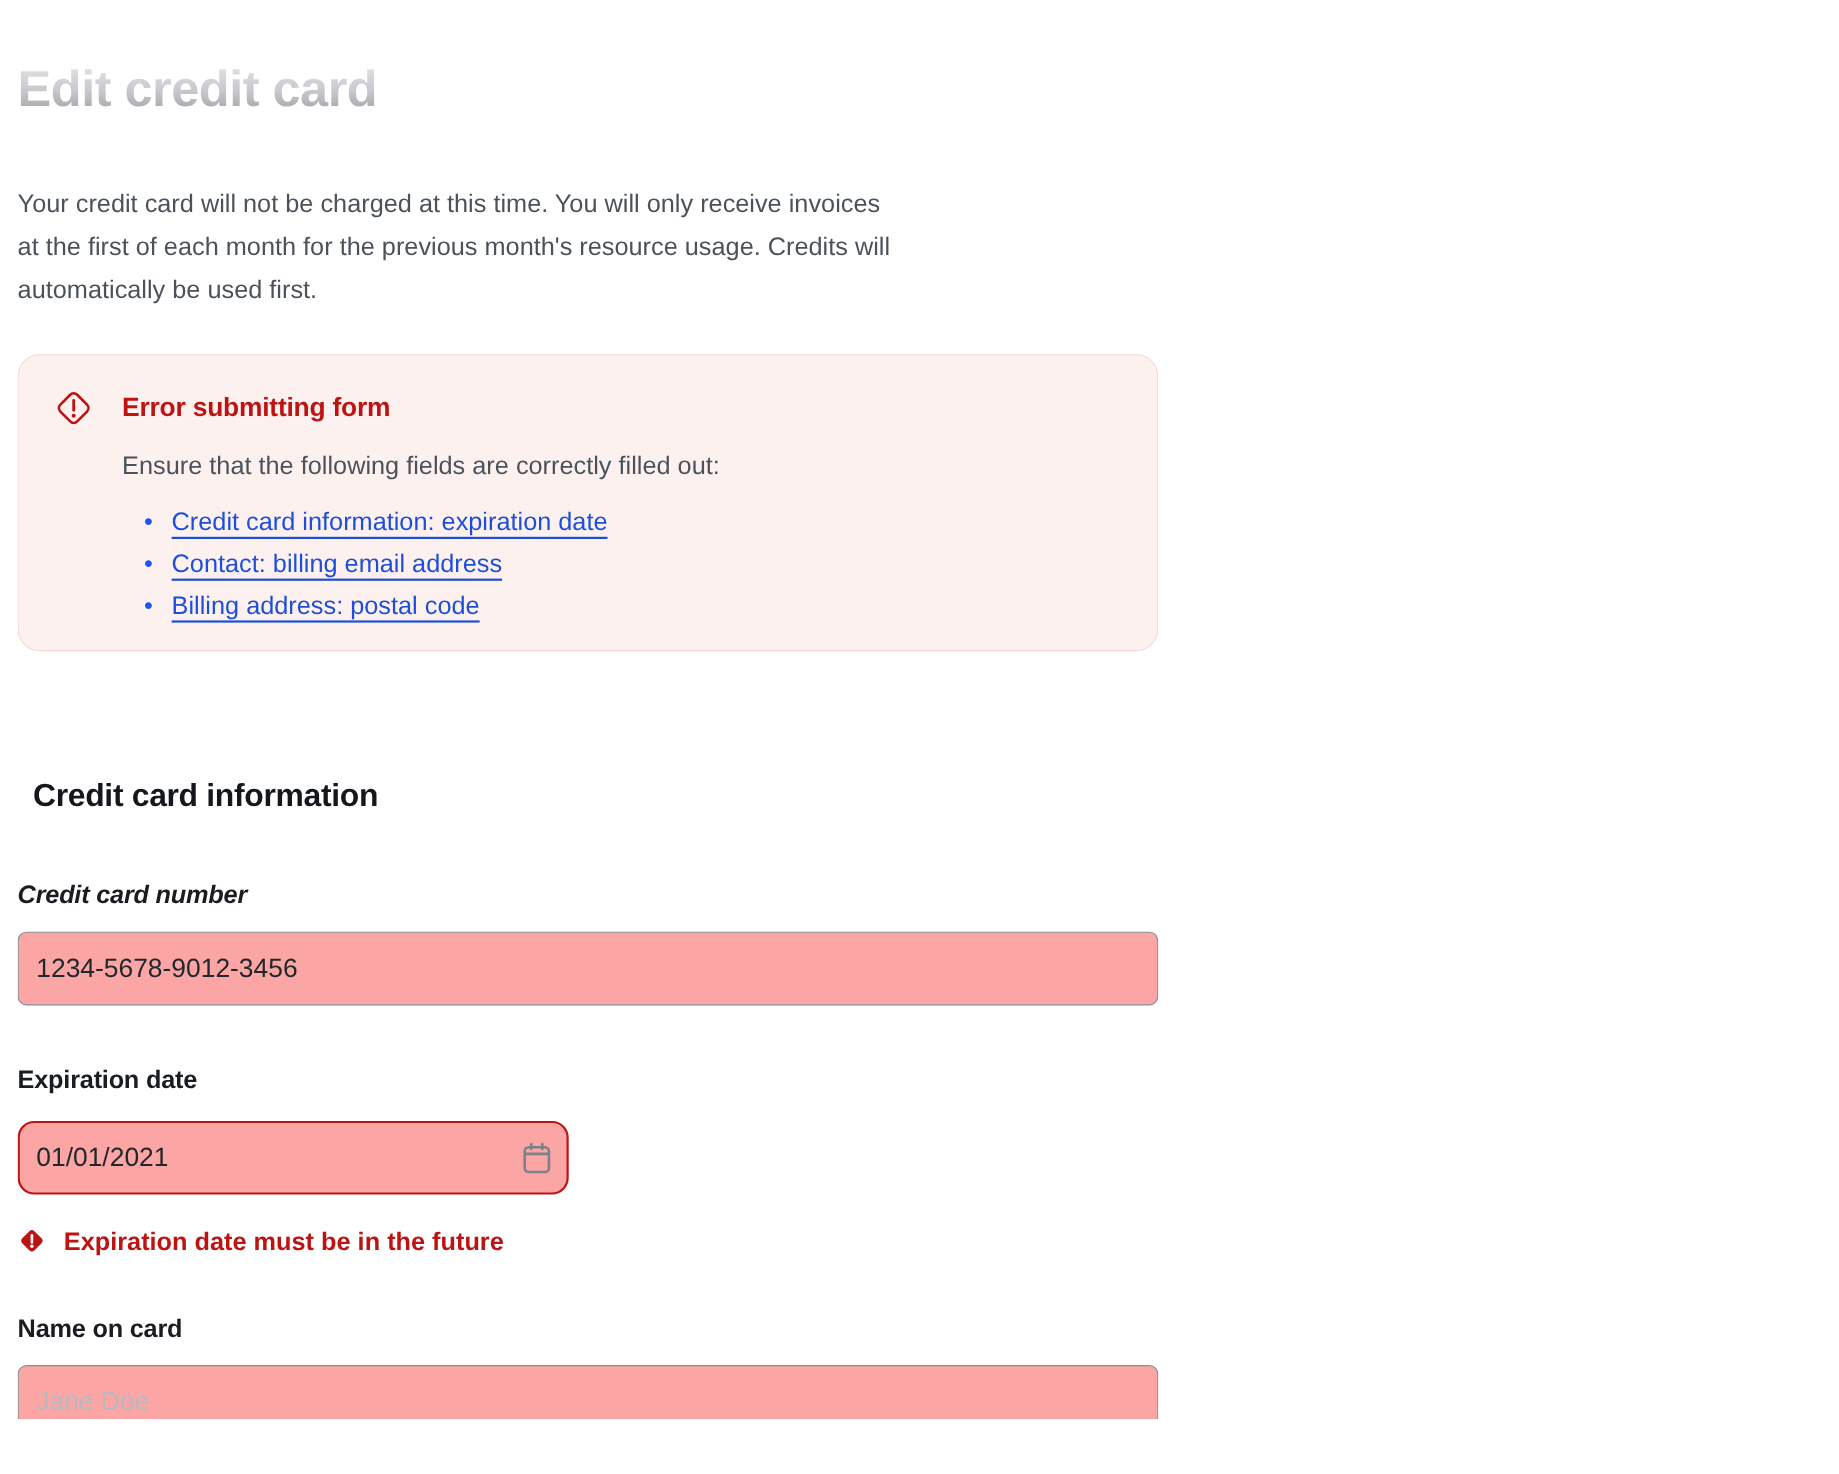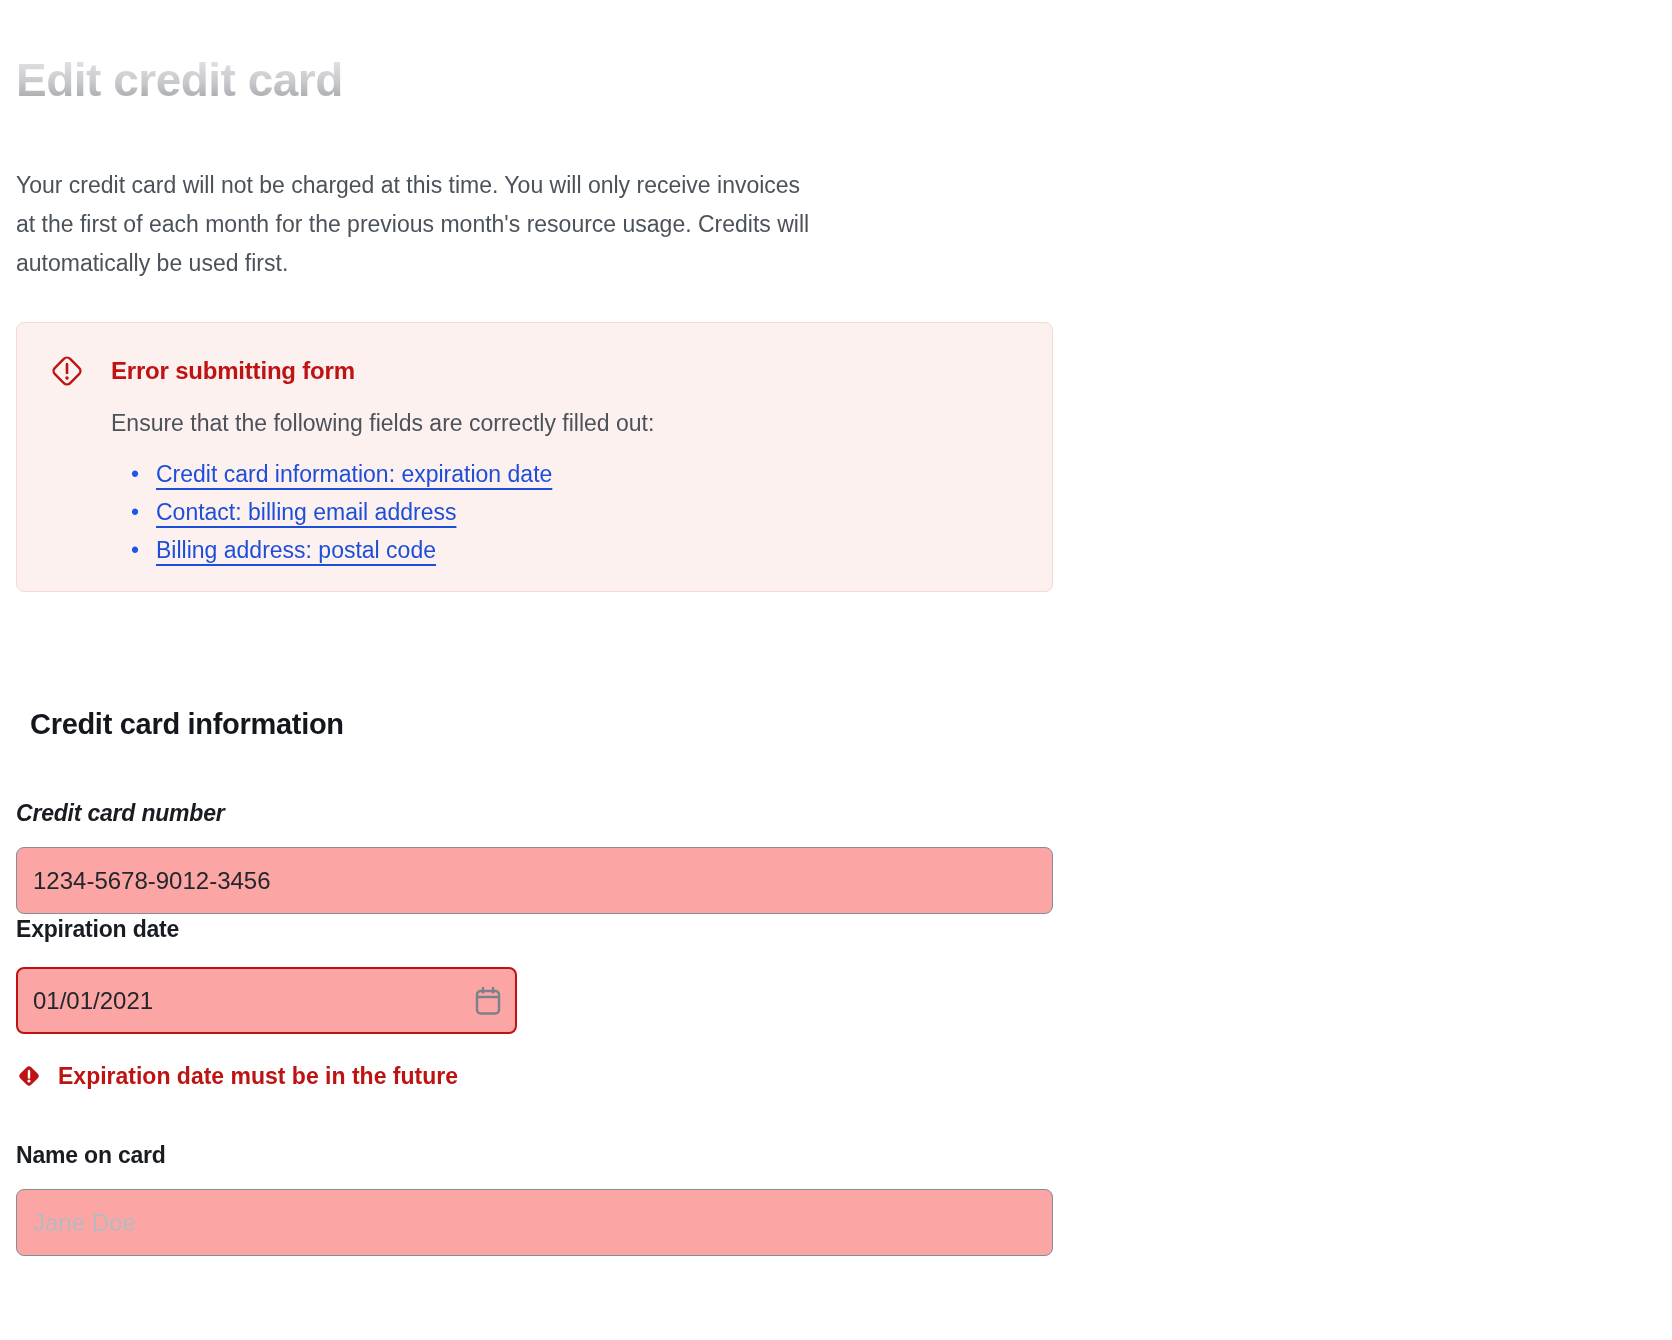--- a/index.html
+++ b/index.html
@@ -35,21 +35,21 @@
     line-height: 39px;
     color: #4b525a;
   }
   p.intro span { display: block; }
 
   
   .banner {
     margin-top: 39px;
     background: #fdf1f0;
     border: 1px solid #f5d9d6;
-    border-radius: 8px;
+    border-radius: 20px;
     padding: 30px 20px 22px 32px;
   }
   .banner-row { display: flex; align-items: center; gap: 26px; }
   .banner-row svg { display: block; flex: 0 0 auto; }
   .banner-title {
     font-size: 24px;
     font-weight: 700;
     color: #be1313;
     letter-spacing: -0.2px;
   }
@@ -108,27 +108,28 @@
     background: #fca5a5;
     font-family: inherit;
     font-size: 24px;
     color: #22272c;
     padding: 0 16px;
     outline: none;
   }
   .text-input::placeholder { color: #b6bac0; opacity: 1; }
 
   .row {
+    margin-top: 52px;
     display: grid;
     grid-template-columns: 501px 501px;
     column-gap: 35px;
   }
   .row .field-label { margin-top: 0; }
   .input-wrap { position: relative; margin-top: 23px; }
-  .input-wrap .text-input { margin-top: 0; }
+  .input-wrap .text-input { margin-top: 0; border-radius: 15px; }
   .text-input.input-error {
     border: 2px solid #be1313;
     padding: 0 15px;
   }
   .calendar-btn {
     position: absolute;
     right: 16px;
     top: 50%;
     transform: translateY(-50%);
     width: 26px; height: 29px;

